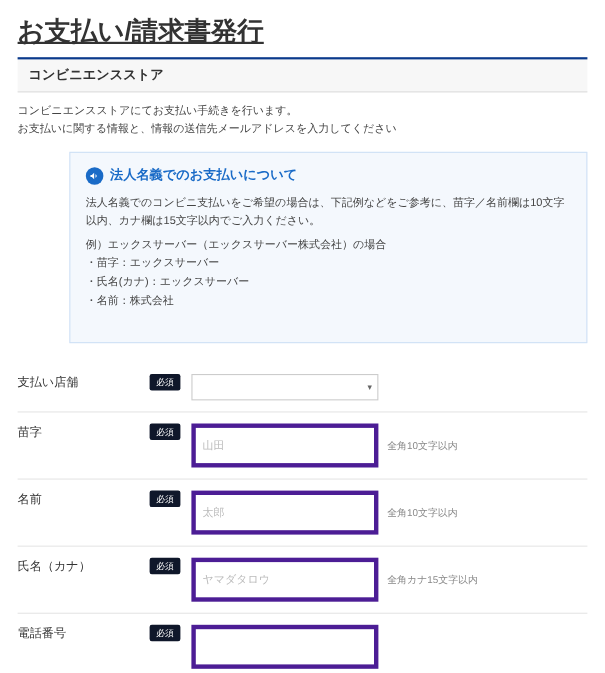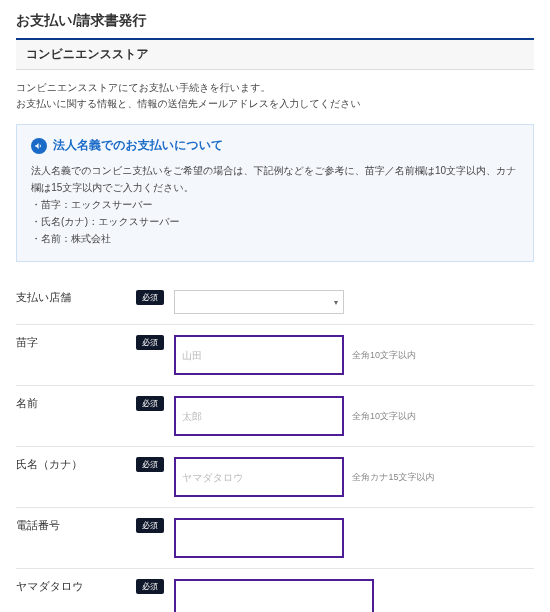--- a/index.html
+++ b/index.html
@@ -1,34 +1,34 @@
 <!DOCTYPE html>
 <html><head>
 <meta charset="utf-8">
 <style>
   * { margin: 0; padding: 0; box-sizing: border-box; }
   body { font-family: "Hiragino Kaku Gothic ProN", "Meiryo", sans-serif; font-size: 11px; color: #333; background: #fff; width: 550px; }
   .page { padding: 12px 16px 20px; }
-  h1 { font-size: 14px; font-weight: 600; margin-bottom: 8px; }
+  h1 { font-size: 24px; font-weight: 600; margin-bottom: 8px; text-decoration: underline; }
   .section-title { border-top: 2px solid #0a3a8c; border-bottom: 1px solid #ddd; background: #f7f7f7; padding: 6px 10px; font-size: 12px; font-weight: 600; color: #333; margin-bottom: 10px; }
   .intro { font-size: 10px; line-height: 1.6; margin-bottom: 12px; color: #444; }
-  .info-box { border: 1px solid #cfe0f5; background: #f4f8fd; padding: 12px 14px 14px; margin-bottom: 18px; }
+  .info-box { border: 1px solid #cfe0f5; background: #f4f8fd; padding: 12px 14px 29px; margin-bottom: 18px; margin-left: 47px; }
   .info-title { display: flex; align-items: center; color: #1a6bc7; font-size: 12px; font-weight: 600; margin-bottom: 8px; }
   .info-icon { width: 16px; height: 16px; border-radius: 50%; background: #1a6bc7; display: inline-flex; align-items: center; justify-content: center; margin-right: 6px; }
   .info-icon svg { width: 10px; height: 10px; fill: #fff; }
   .info-body { font-size: 10px; line-height: 1.7; color: #444; }
   .info-body .example { margin-top: 4px; }
   .form-row { display: flex; align-items: flex-start; padding: 10px 0; border-bottom: 1px solid #e5e5e5; }
   .form-label { width: 120px; font-size: 11px; color: #333; }
   .req { display: inline-block; background: #0f172a; color: #fff; font-size: 8px; padding: 2px 6px; border-radius: 2px; margin-right: 10px; }
   .form-control-wrap { flex: 1; display: flex; align-items: center; }
   .select { position: relative; width: 170px; }
   .select select { width: 100%; height: 24px; border: 1px solid #ccc; background: #fff; font-size: 10px; padding: 0 6px; appearance: none; color: #aaa; }
   .select .chev { position: absolute; right: 6px; top: 50%; transform: translateY(-50%); pointer-events: none; font-size: 8px; color: #666; }
-  .text-input { width: 170px; height: 40px; border: 2px solid #4c1d95; font-size: 10px; padding: 12px 6px; }
+  .text-input { width: 170px; height: 40px; border: 4px solid #4c1d95; font-size: 10px; padding: 12px 6px; }
   .text-input.wide { width: 200px; }
   .hint { font-size: 9px; color: #888; margin-left: 8px; }
   .warn-box { border: 1px solid #f3dfa0; background: #fdf7e6; padding: 12px 14px; margin-top: 18px; }
   .warn-title { display: flex; align-items: center; color: #d98a00; font-size: 11px; font-weight: 600; margin-bottom: 6px; }
   .warn-icon { width: 14px; height: 14px; border-radius: 50%; background: #e79a00; color: #fff; display: inline-flex; align-items: center; justify-content: center; font-size: 9px; font-weight: bold; margin-right: 6px; }
   input::placeholder { color: #bbb; }
 </style>
 </head>
 <body>
 
@@ -46,20 +46,21 @@
     <div class="info-title">
       <span class="info-icon">
         <svg viewBox="0 0 24 24">
             <path d="M3 10v4h3l5 5V5L6 10H3zm13.5 2c0-1.8-1-3.3-2.5-4v8c1.5-.7 2.5-2.2 2.5-4z"></path>
           </svg>
       </span>
       <span>法人名義でのお支払いについて</span>
     </div>
     <div class="info-body">
       <div>法人名義でのコンビニ支払いをご希望の場合は、下記例などをご参考に、苗字／名前欄は10文字以内、カナ欄は15文字以内でご入力ください。</div>
+      <div class="example">例）エックスサーバー（エックスサーバー株式会社）の場合</div>
       <div>・苗字：エックスサーバー</div>
       <div>・氏名(カナ)：エックスサーバー</div>
       <div>・名前：株式会社</div>
     </div>
   </div>
 
   <div class="form-row">
     <div class="form-label">支払い店舗</div>
     <span class="req">必須</span>
     <div class="form-control-wrap">

